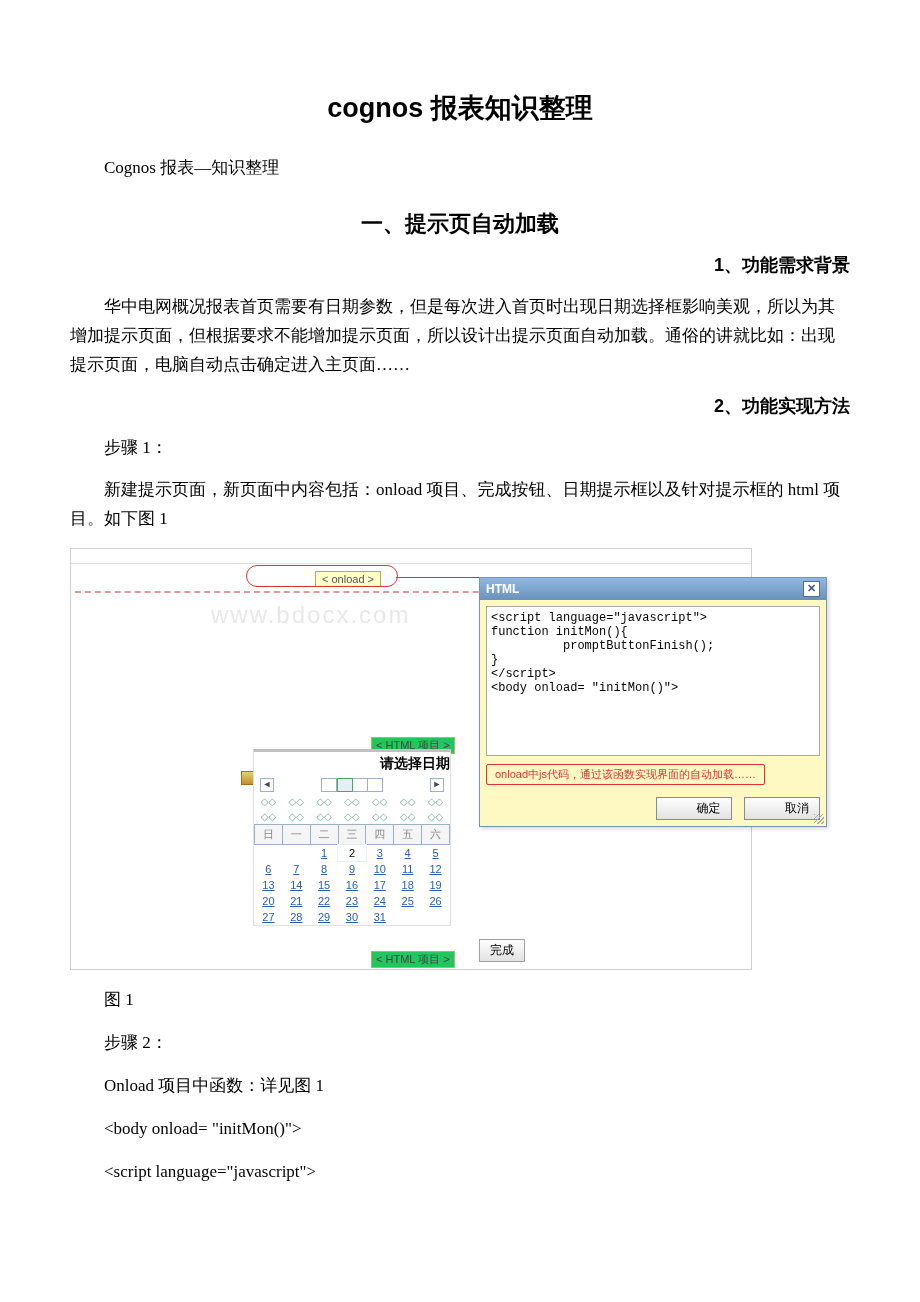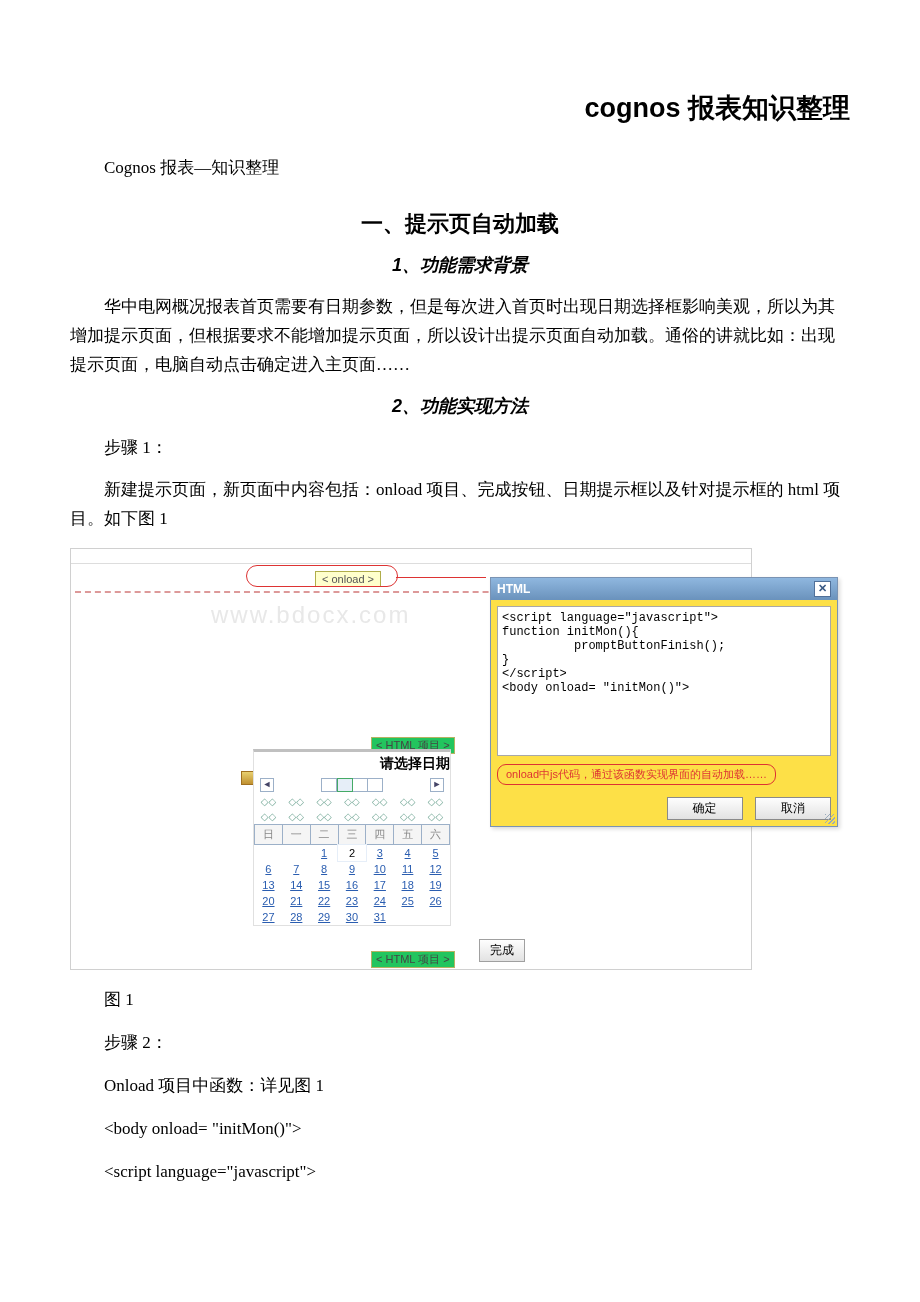--- a/index.html
+++ b/index.html
@@ -10,43 +10,42 @@
     color: #000;
     width: 920px;
   }
   .page {
     padding: 90px 70px 40px 70px;
   }
   h1.doc-title {
     font-family: "SimHei", "黑体", sans-serif;
     font-size: 27px;
     font-weight: bold;
-    text-align: right;
+    text-align: center;
     margin: 0 0 28px 0;
   }
   p {
     font-size: 17px;
     line-height: 1.7;
     margin: 0 0 14px 0;
   }
   .indent { text-indent: 2em; }
   h2.section-h1 {
     font-family: "SimHei", "黑体", sans-serif;
     font-size: 22px;
     font-weight: bold;
     text-align: center;
     margin: 26px 0 14px 0;
   }
   h3.section-h2 {
     font-family: "SimHei", "黑体", sans-serif;
     font-size: 18px;
     font-weight: bold;
-    text-align: center;
+    text-align: right;
     margin: 0 0 16px 0;
-    font-style: italic;
   }
 
   
   .figure-wrap {
     border: 1px solid #d0d0d0;
     width: 680px;
     height: 420px;
     position: relative;
     margin: 4px 0 16px 0;
     font-family: Arial, "SimSun", sans-serif;
@@ -106,45 +105,44 @@
   table.cal td.empty{ color:transparent; text-decoration:none;}
   table.cal tr.arrowrow td{ color:#7a9; text-decoration:none; font-size:10px;}
   .left-icon {
     position:absolute; left:170px; top:222px; width:14px; height:12px;
     background:linear-gradient(#e8d070,#c09030); border:1px solid #a07020;
   }
 
   
   .dlg {
     position:absolute; left:408px; top:28px; width:346px;
-    border:1px solid #7a93b3; background:#fde047;
+    border:1px solid #7a93b3; background:#fef9c3;
     box-shadow:2px 2px 4px rgba(0,0,0,0.15);
-    margin-left:11px;
   }
   .dlg-title {
     background:linear-gradient(#8fb7df,#6a92bc);
     color:#fff; font-size:12px; font-weight:bold;
     padding:3px 6px; display:flex; justify-content:space-between; align-items:center;
   }
   .dlg-x { width:15px;height:14px;background:#fff;border:1px solid #507099;color:#3a5a85;font-size:11px;text-align:center;line-height:12px; }
   .dlg-body { padding:6px; }
   .dlg-textarea {
     width:100%; height:150px; box-sizing:border-box;
     border:1px solid #a8a8a8; resize:none;
     font-family:"SimSun","Courier New",monospace; font-size:12px; padding:4px;
     white-space:pre; overflow:hidden;
   }
   .code-note{
-    border:1px solid #d33; border-radius:9px;
+    border:1px solid #d33; border-radius:2px;
     color:#d33; font-size:11px; padding:2px 8px; margin-top:4px;
     display:inline-block;
   }
   .dlg-btns { text-align:right; padding:6px; }
   .dlg-btn {
-    display:inline-block; min-width:54px; text-align:center;
+    display:inline-block; min-width:54px; text-align:right;
     border:1px solid #8a8a8a; background:linear-gradient(#fefefe,#e2e2e2);
     font-size:12px; padding:2px 10px; margin-left:8px;
   }
   .dlg-resize {
     position:absolute; right:2px; bottom:2px; width:10px; height:10px;
     background:repeating-linear-gradient(135deg,#9ab 0 1px,transparent 1px 3px);
   }
   .finish-btn {
     position:absolute; left:408px; top:390px;
     border:1px solid #a0a0a0; background:linear-gradient(#fefefe,#e2e2e2);

